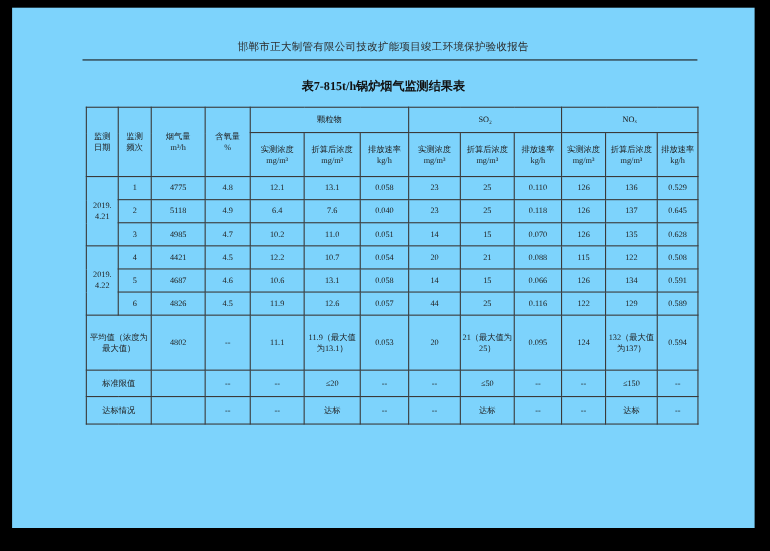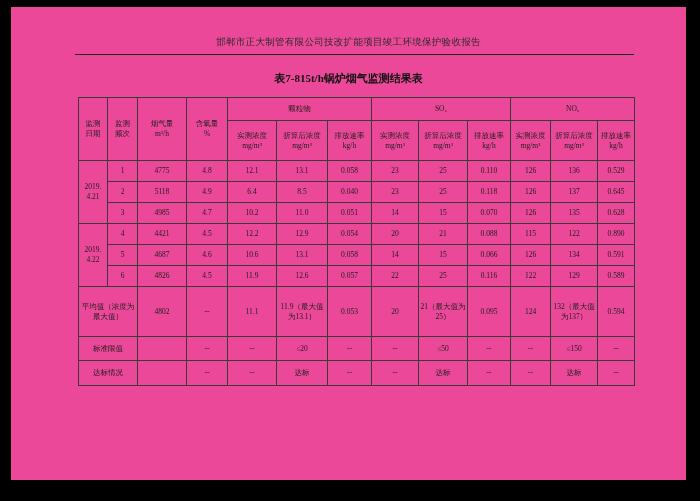--- a/index.html
+++ b/index.html
@@ -6,21 +6,21 @@
   html,body { width:700px; height:501px; }
   body {
     background:#000;
     position:relative;
     font-family:"Liberation Serif","DejaVu Serif",serif;
     overflow:hidden;
   }
   .page {
     position:absolute; left:11px; top:7px;
     width:675px; height:473px;
-    background:#ec4899; color:#1e1e1e;
+    background:#7dd3fc; color:#1e1e1e;
   }
   .doc-header {
     position:absolute; top:29px; left:0; width:100%;
     text-align:center; font-size:9.5px; color:#2b2b2b;
     letter-spacing:0.3px; white-space:nowrap;
   }
   .header-rule {
     position:absolute; top:47px; left:64px; width:559px;
     border-top:1.5px solid #1c1c1c; height:0;
   }
@@ -133,21 +133,21 @@
           <td>0.110</td>
           <td>126</td>
           <td>136</td>
           <td>0.529</td>
         </tr>
         <tr>
           <td>2</td>
           <td>5118</td>
           <td>4.9</td>
           <td>6.4</td>
-          <td>8.5</td>
+          <td>7.6</td>
           <td>0.040</td>
           <td>23</td>
           <td>25</td>
           <td>0.118</td>
           <td>126</td>
           <td>137</td>
           <td>0.645</td>
         </tr>
         <tr>
           <td>3</td>
@@ -163,28 +163,28 @@
           <td>135</td>
           <td>0.628</td>
         </tr>
         <tr>
           <td rowspan="3">2019.
 4.22</td>
           <td>4</td>
           <td>4421</td>
           <td>4.5</td>
           <td>12.2</td>
-          <td>12.9</td>
+          <td>10.7</td>
           <td>0.054</td>
           <td>20</td>
           <td>21</td>
           <td>0.088</td>
           <td>115</td>
           <td>122</td>
-          <td>0.890</td>
+          <td>0.508</td>
         </tr>
         <tr>
           <td>5</td>
           <td>4687</td>
           <td>4.6</td>
           <td>10.6</td>
           <td>13.1</td>
           <td>0.058</td>
           <td>14</td>
           <td>15</td>
@@ -193,21 +193,21 @@
           <td>134</td>
           <td>0.591</td>
         </tr>
         <tr>
           <td>6</td>
           <td>4826</td>
           <td>4.5</td>
           <td>11.9</td>
           <td>12.6</td>
           <td>0.057</td>
-          <td>22</td>
+          <td>44</td>
           <td>25</td>
           <td>0.116</td>
           <td>122</td>
           <td>129</td>
           <td>0.589</td>
         </tr>
         <tr>
           <td colspan="2">平均值（浓度为最大值）</td>
           <td>4802</td>
           <td>--</td>

